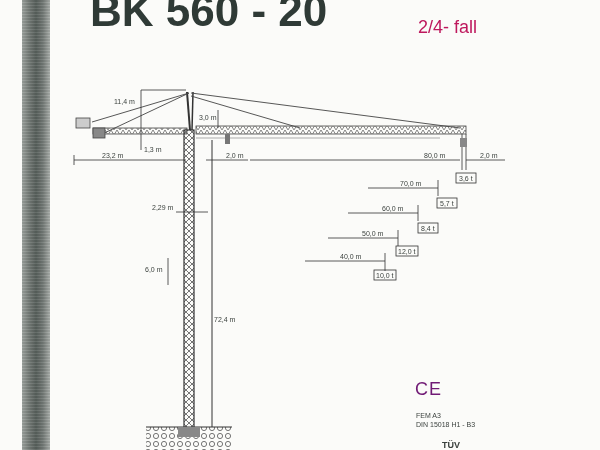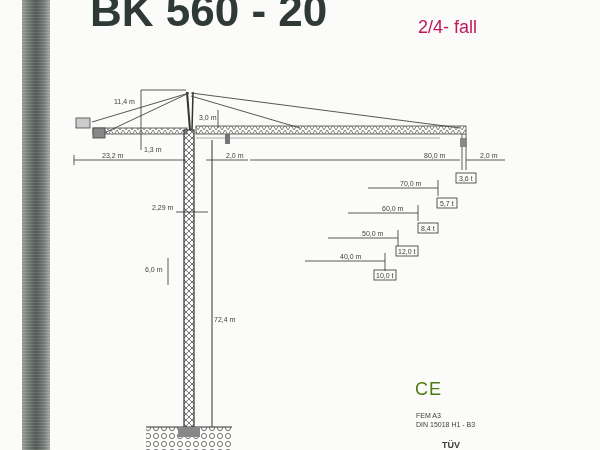--- a/index.html
+++ b/index.html
@@ -23,21 +23,21 @@
     font-size: 44px; font-weight: bold; color: #2f3a36; letter-spacing: 0px;
   }
   .subtitle {
     position: absolute; left: 418px; top: 17px; font-size: 18px; color: #be185d;
   }
   svg.drawing { position: absolute; left: 0; top: 0; }
   .dim { font-family: "Liberation Sans", sans-serif; font-size: 7px; fill: #3a403d; }
   .cert {
     position: absolute; font-size: 7px; color: #3a403d;
   }
-  .ce { position: absolute; left: 415px; top: 379px; font-size: 18px; color: #4d7c0f; letter-spacing: 1px; }
+  .ce { position: absolute; left: 415px; top: 379px; font-size: 18px; color: #701a75; letter-spacing: 1px; }
   .tuv { position: absolute; left: 442px; top: 440px; font-size: 9px; font-weight: bold; color: #3a403d; text-align: center; }
 </style>
 </head>
 <body>
 
 <div class="binding"></div>
 
 <div class="title">BK 560 - 20</div>
 <div class="subtitle">2/4- fall</div>
 

